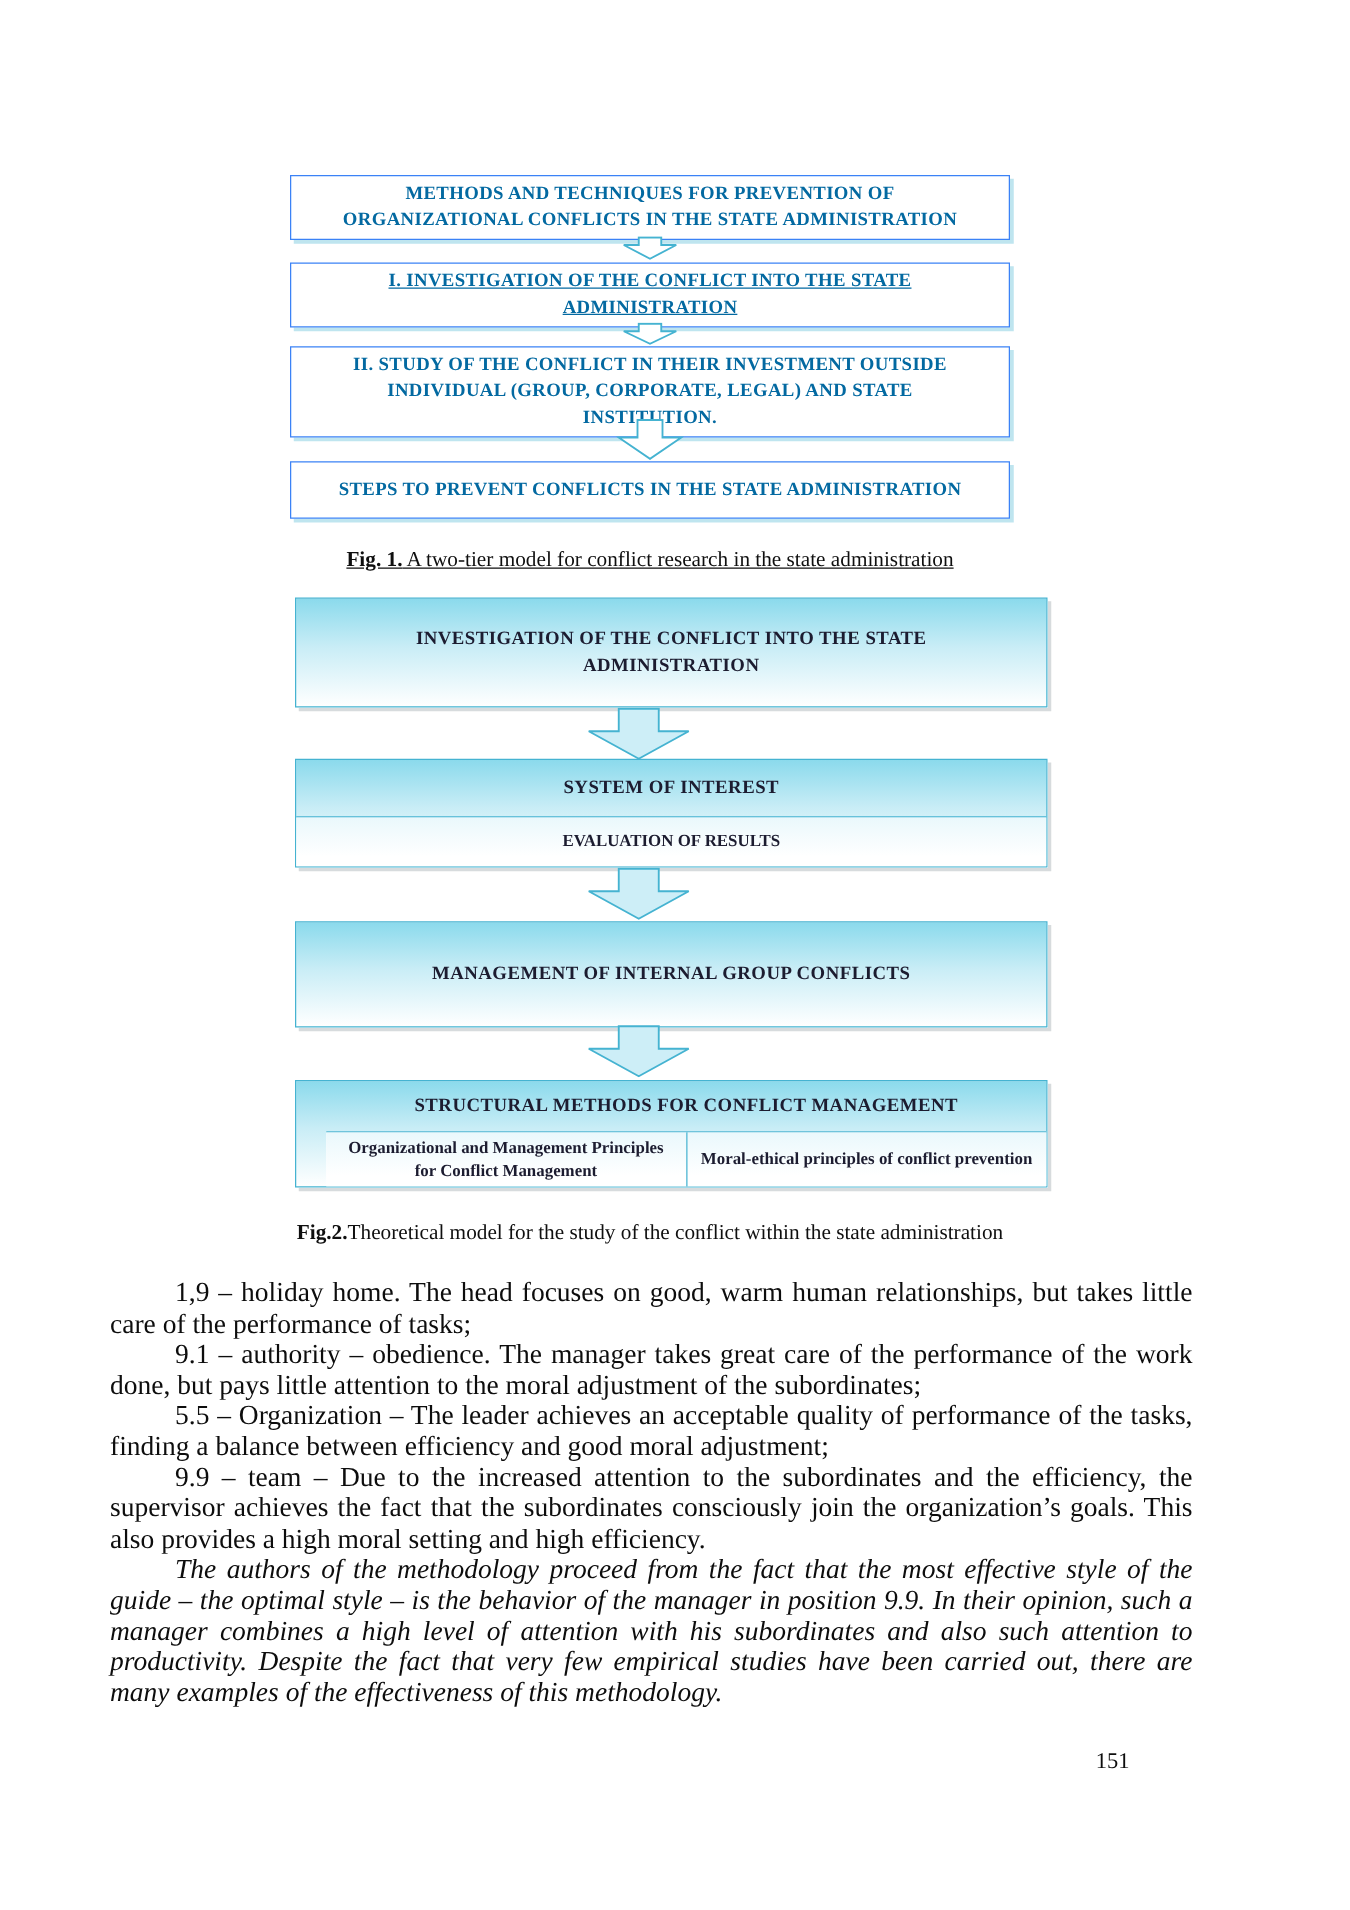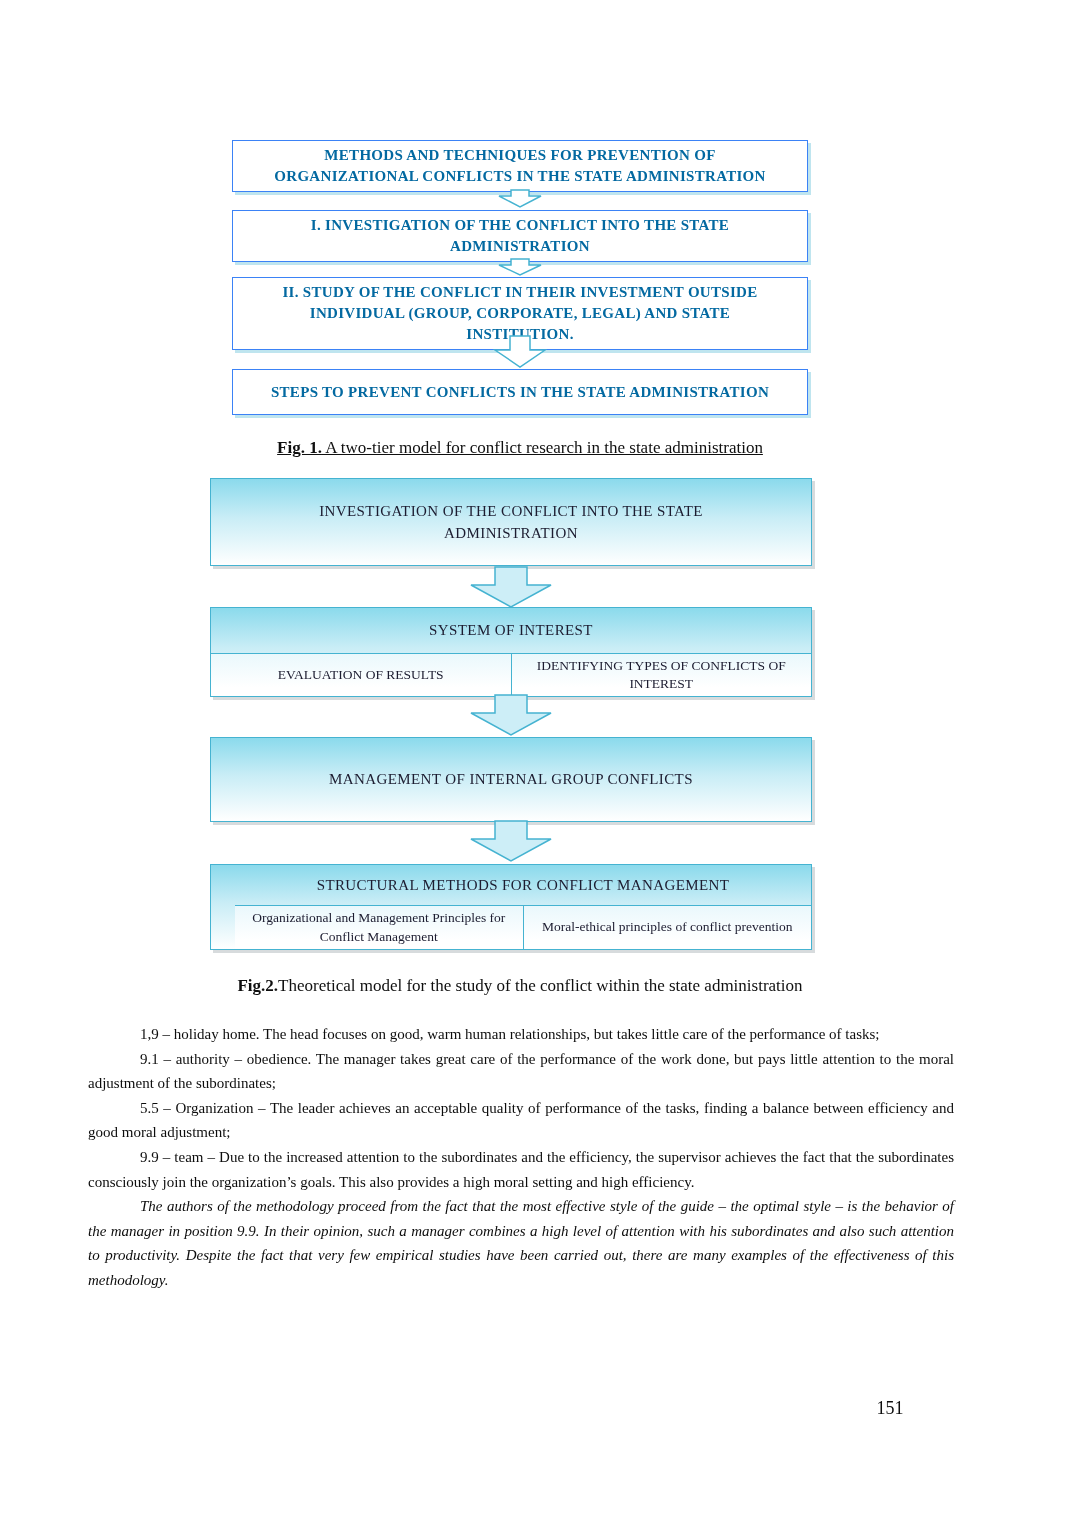--- a/index.html
+++ b/index.html
@@ -18,21 +18,21 @@
     font-size:15px; line-height:1.4; letter-spacing:0.3px; padding:4px 22px;
   }
 
   .arr { position:absolute; }
 
   
   .gbox {
     position:absolute; border:1px solid #45b3d1;
     background:linear-gradient(180deg,#8bdaec 0%,#c9edf6 45%,#ffffff 100%);
     box-shadow:3px 3px 0 rgba(140,152,158,0.35);
-    font-weight:normal; color:#1c1c30; text-align:center;
+    font-weight:bold; color:#1c1c30; text-align:center;margin-left:26px;
   }
   .gbox.center { display:flex; align-items:center; justify-content:center;
     font-size:15px; line-height:1.5; letter-spacing:0.4px; padding:0 70px; }
   .gbox .hdr {
     display:flex; align-items:center; justify-content:center;
     font-size:15px; letter-spacing:0.4px;
   }
   .cellrow { display:flex; border-top:1px solid #45b3d1; background:#fff; }
   .cell {
     flex:1; display:flex; align-items:center; justify-content:center;
@@ -41,21 +41,21 @@
   }
   .cell + .cell { border-left:1px solid #45b3d1; }
 
   
   .caption { position:absolute; left:0; width:1040px; text-align:center;
     font-size:17px; color:#0f0f0f; }
   .caption .cap-label { font-weight:bold; }
 
   
   .body-text { position:absolute; left:88px; top:1022px; width:866px;
-    font-size:15px; line-height:24.6px; text-align:justify; color:#0d0d0d; }
+    font-size:22px; line-height:24.6px; text-align:justify; color:#0d0d0d; }
   .body-text p { text-indent:52px; }
   .body-text p.italic { font-style:italic; }
 
   .page-number { position:absolute; left:860px; top:1398px; width:60px;
     text-align:center; font-size:18px; color:#0d0d0d; }
 </style>
 </head>
 <body>
 
 <div class="page">
@@ -63,21 +63,21 @@
   <div>
 
     <div class="fbox" style="left:232px; top:140px; width:576px; min-height:46px;">
       <span>METHODS AND TECHNIQUES FOR PREVENTION OF ORGANIZATIONAL CONFLICTS IN THE STATE ADMINISTRATION</span>
     </div>
 
     <svg class="arr" style="left:497px; top:189px;" width="46" height="19" viewBox="0 0 46 19">
       <polygon points="14,1 32,1 32,7 44,7 23,18 2,7 14,7" fill="#ffffff" stroke="#45b3d1" stroke-width="1.5"></polygon>
     </svg>
 
-    <div class="fbox" style="left:232px; top:210px; width:576px; min-height:47px;">
+    <div class="fbox" style="left:232px; top:210px; width:576px; min-height:47px;text-decoration:underline;">
       <span>I. INVESTIGATION OF THE CONFLICT INTO THE STATE ADMINISTRATION</span>
     </div>
 
     <svg class="arr" style="left:497px; top:258px;" width="46" height="18" viewBox="0 0 46 18">
       <polygon points="14,1 32,1 32,7 44,7 23,17 2,7 14,7" fill="#ffffff" stroke="#45b3d1" stroke-width="1.5"></polygon>
     </svg>
 
     <div class="fbox" style="left:232px; top:277px; width:576px; min-height:56px;">
       <span>II. STUDY OF THE CONFLICT IN THEIR INVESTMENT OUTSIDE INDIVIDUAL (GROUP, CORPORATE, LEGAL) AND STATE INSTITUTION.</span>
     </div>
@@ -105,23 +105,20 @@
       <polygon points="26,1 58,1 58,19 82,19 42,41 2,19 26,19" fill="#cdeef7" stroke="#45b3d1" stroke-width="1.5"></polygon>
     </svg>
 
     <div class="gbox" style="left:210px; top:607px; width:602px;">
       <div class="hdr" style="height:45px;">
         <span>SYSTEM OF INTEREST</span>
       </div>
       <div class="cellrow" style="min-height:40px;">
         <div class="cell">
           <span>EVALUATION OF RESULTS</span>
-        </div>
-        <div class="cell">
-          <span>IDENTIFYING TYPES OF CONFLICTS OF INTEREST</span>
         </div>
       </div>
     </div>
 
     <svg class="arr" style="left:469px; top:694px;" width="84" height="42" viewBox="0 0 84 42">
       <polygon points="26,1 58,1 58,19 82,19 42,41 2,19 26,19" fill="#cdeef7" stroke="#45b3d1" stroke-width="1.5"></polygon>
     </svg>
 
     <div class="gbox center" style="left:210px; top:737px; width:602px; height:85px;">
       <span>MANAGEMENT OF INTERNAL GROUP CONFLICTS</span>

